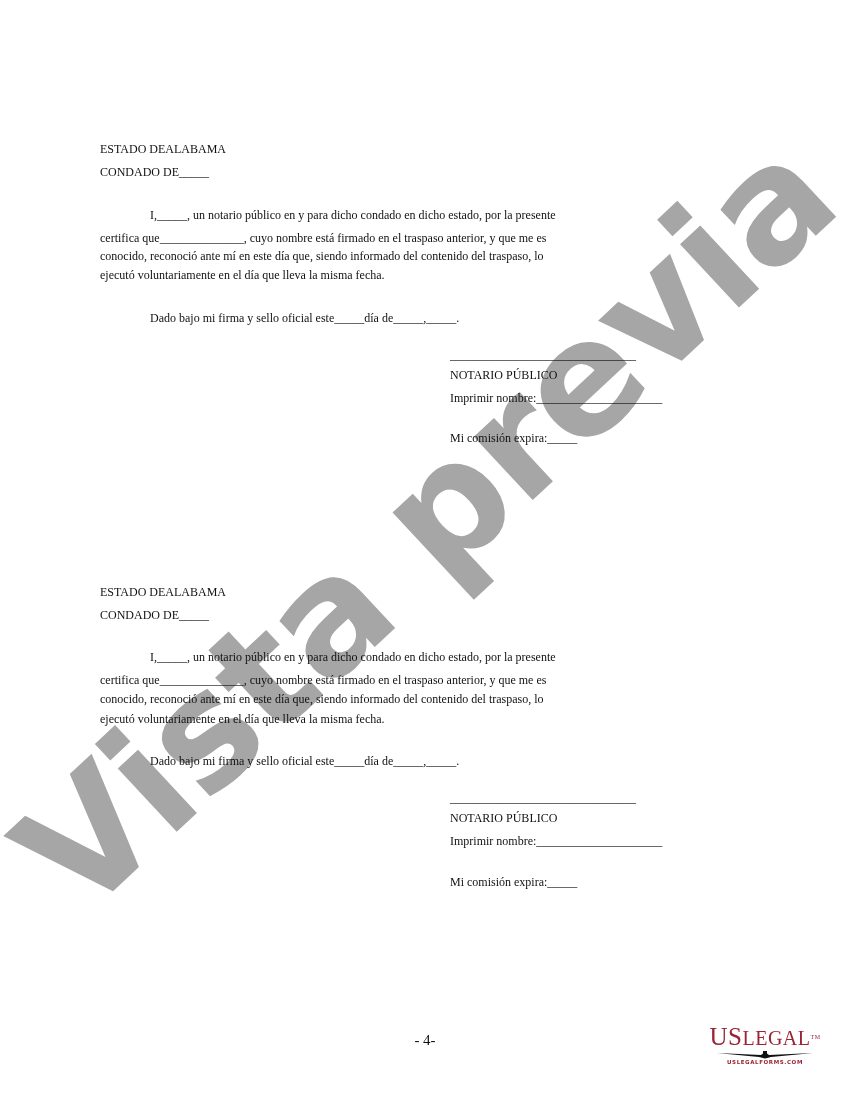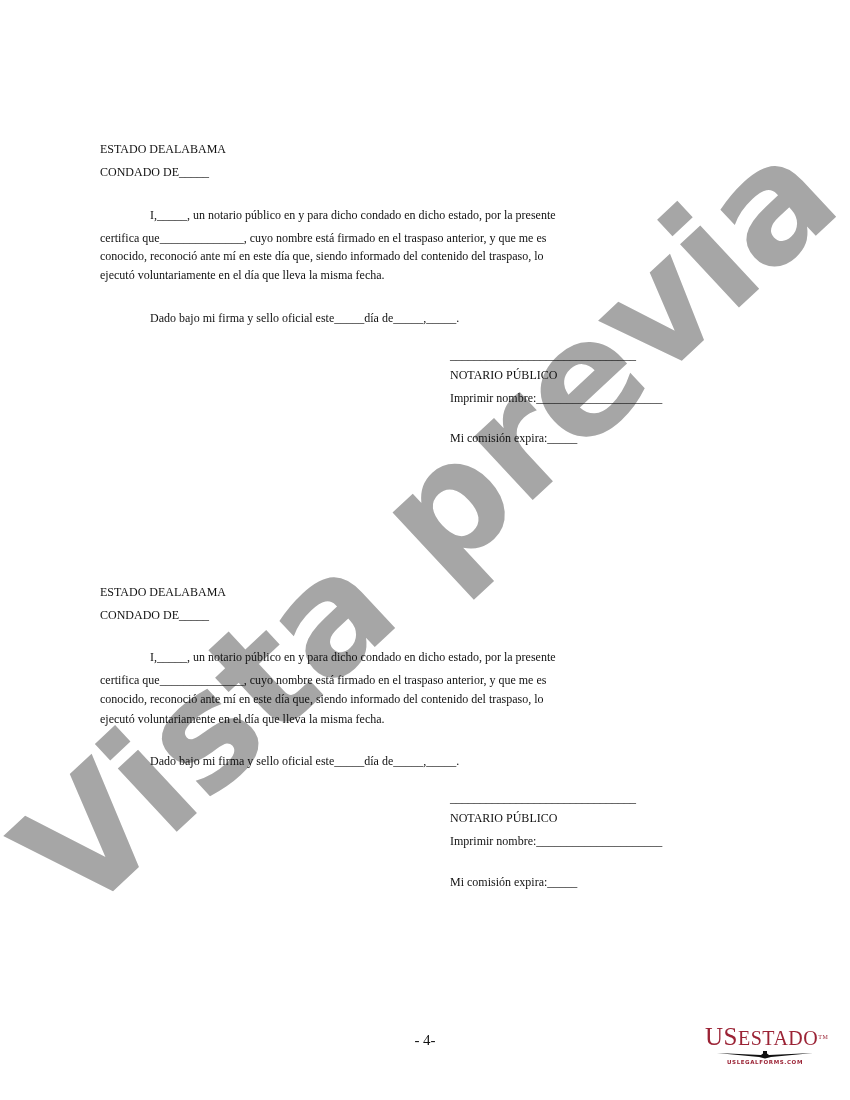--- a/index.html
+++ b/index.html
@@ -51,21 +51,21 @@
     <div class="line txt" style="left:150px;top:751px;">Dado bajo mi firma y sello oficial este_____día de_____,_____.</div>
     <div class="line txt" style="left:450px;top:788px;">_______________________________</div>
     <div class="line txt" style="left:450px;top:808px;">NOTARIO PÚBLICO</div>
     <div class="line txt" style="left:450px;top:831px;">Imprimir nombre:_____________________</div>
     <div class="line txt" style="left:450px;top:872px;">Mi comisión expira:_____</div>
   </div>
 
   <div class="footer">- 4-</div>
 
   <div class="logo">
-    <div class="logo-main"><span>US</span><span class="sm">ESTADO</span><span class="logo-tm">TM</span></div>
+    <div class="logo-main"><span>US</span><span class="sm">LEGAL</span><span class="logo-tm">TM</span></div>
     <svg class="logo-wing" width="100" height="8" viewBox="0 0 100 8">
       <path d="M2 2 L46 4 L50 1 L54 4 L98 2 L56 6 L50 7.5 L44 6 Z" fill="#111"></path>
       <rect x="48" y="0" width="4" height="3" fill="#111"></rect>
     </svg>
     <div class="logo-url">USLEGALFORMS.COM</div>
   </div>
 
 </div>
 
 </body></html>

